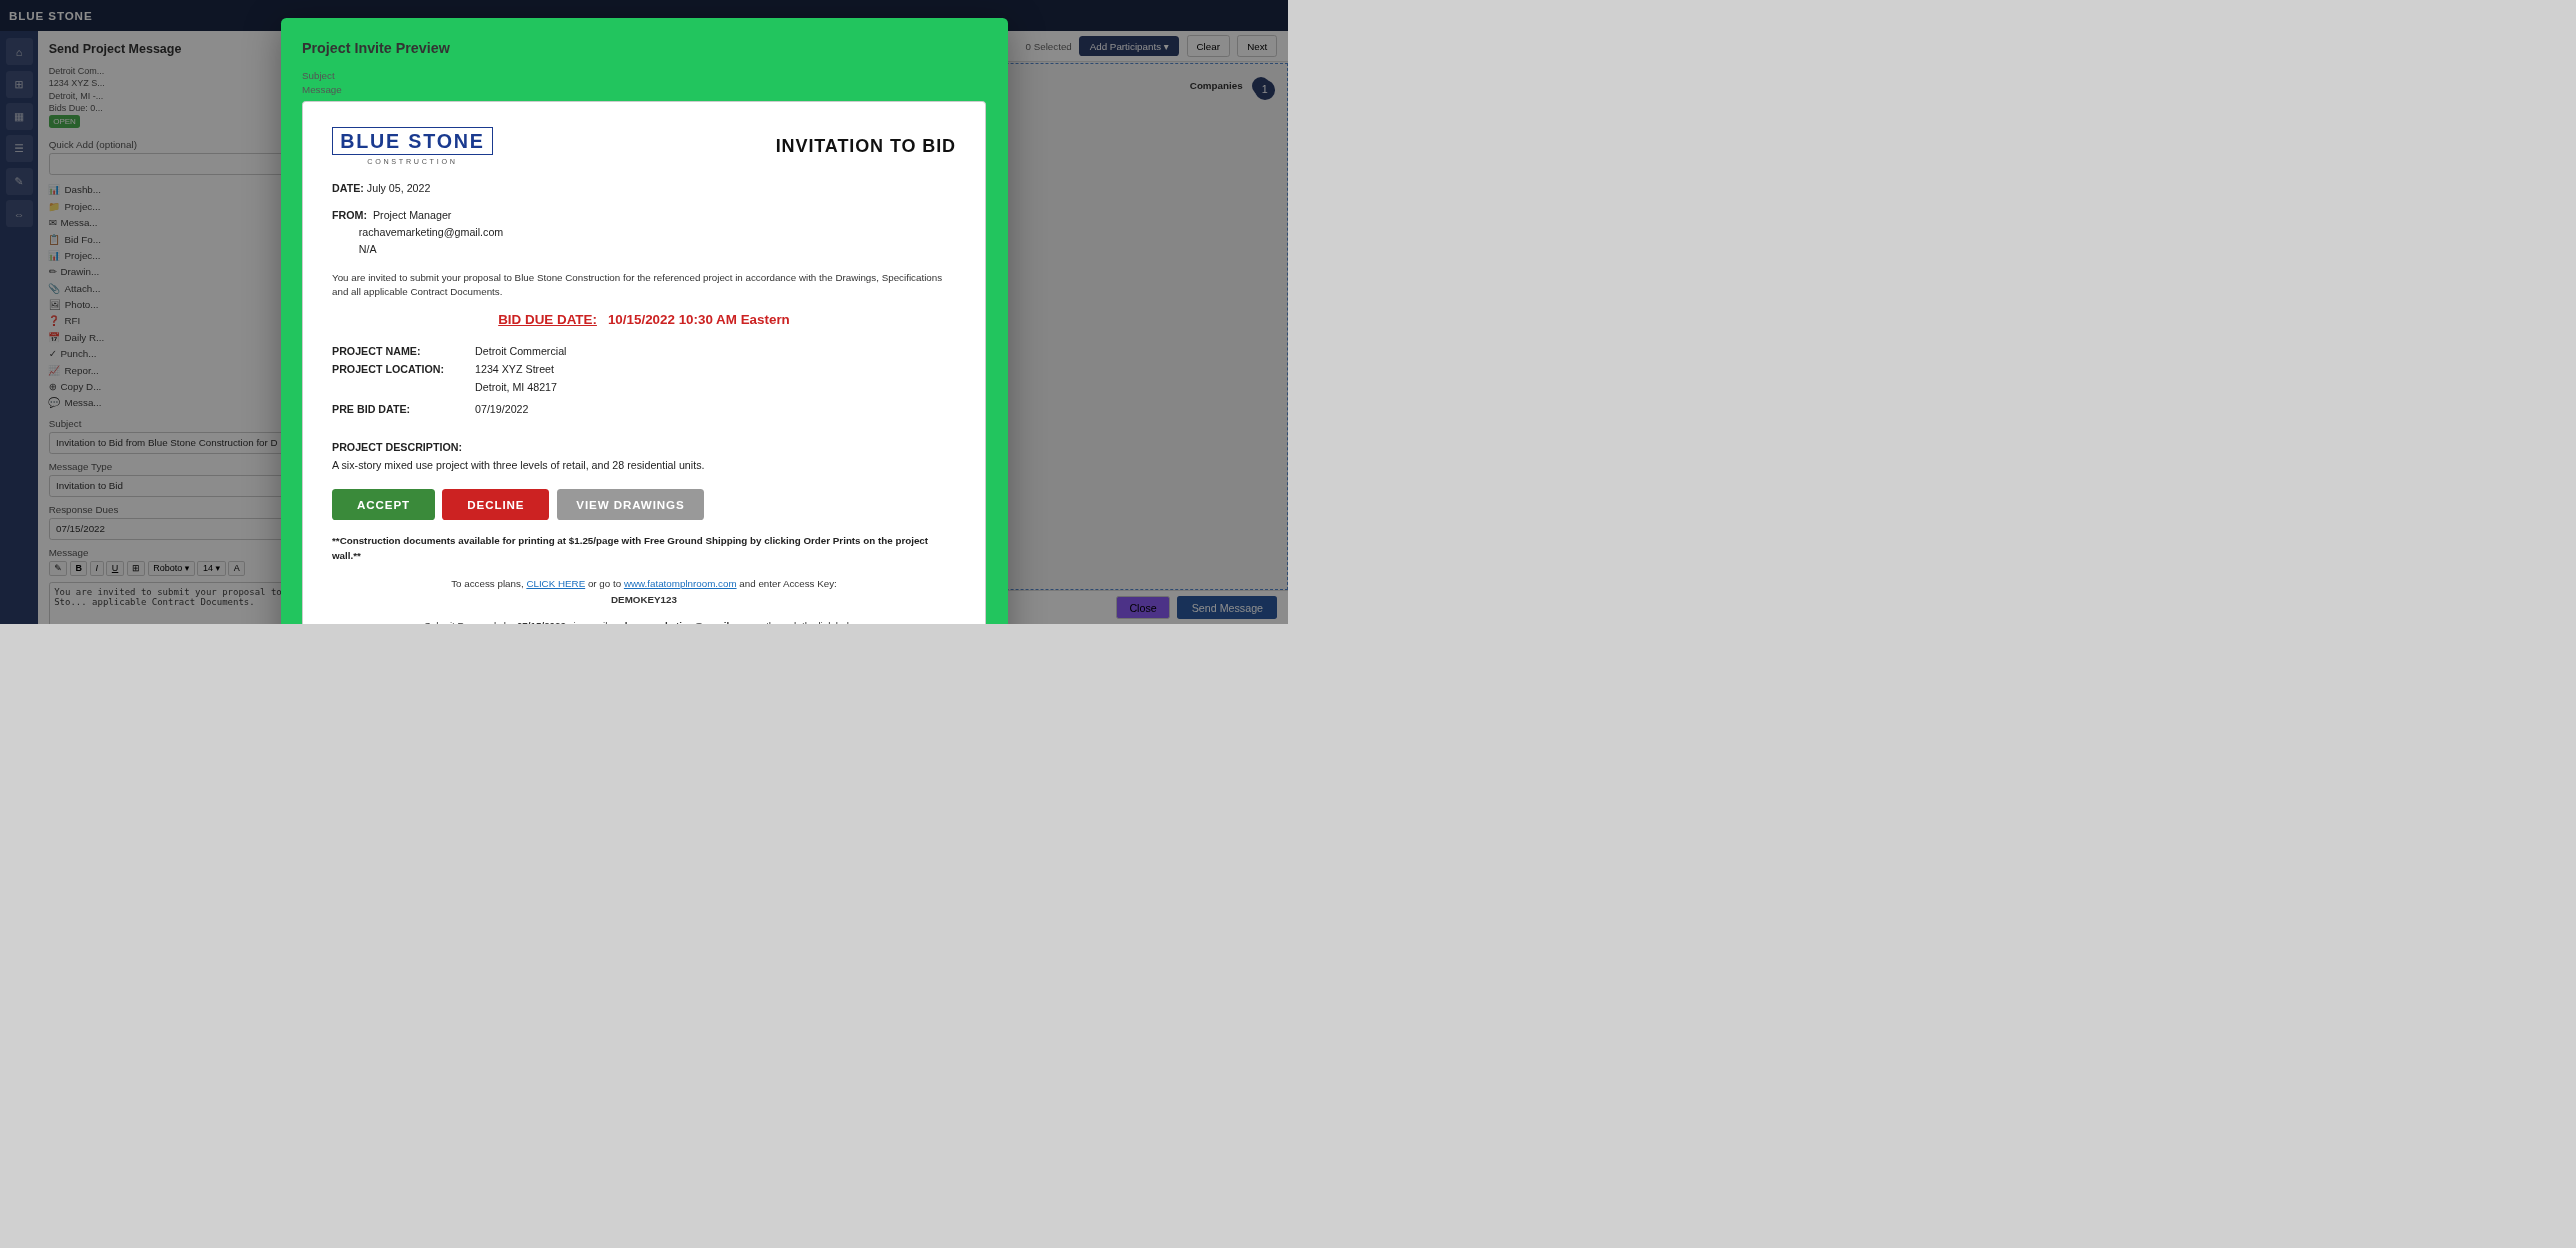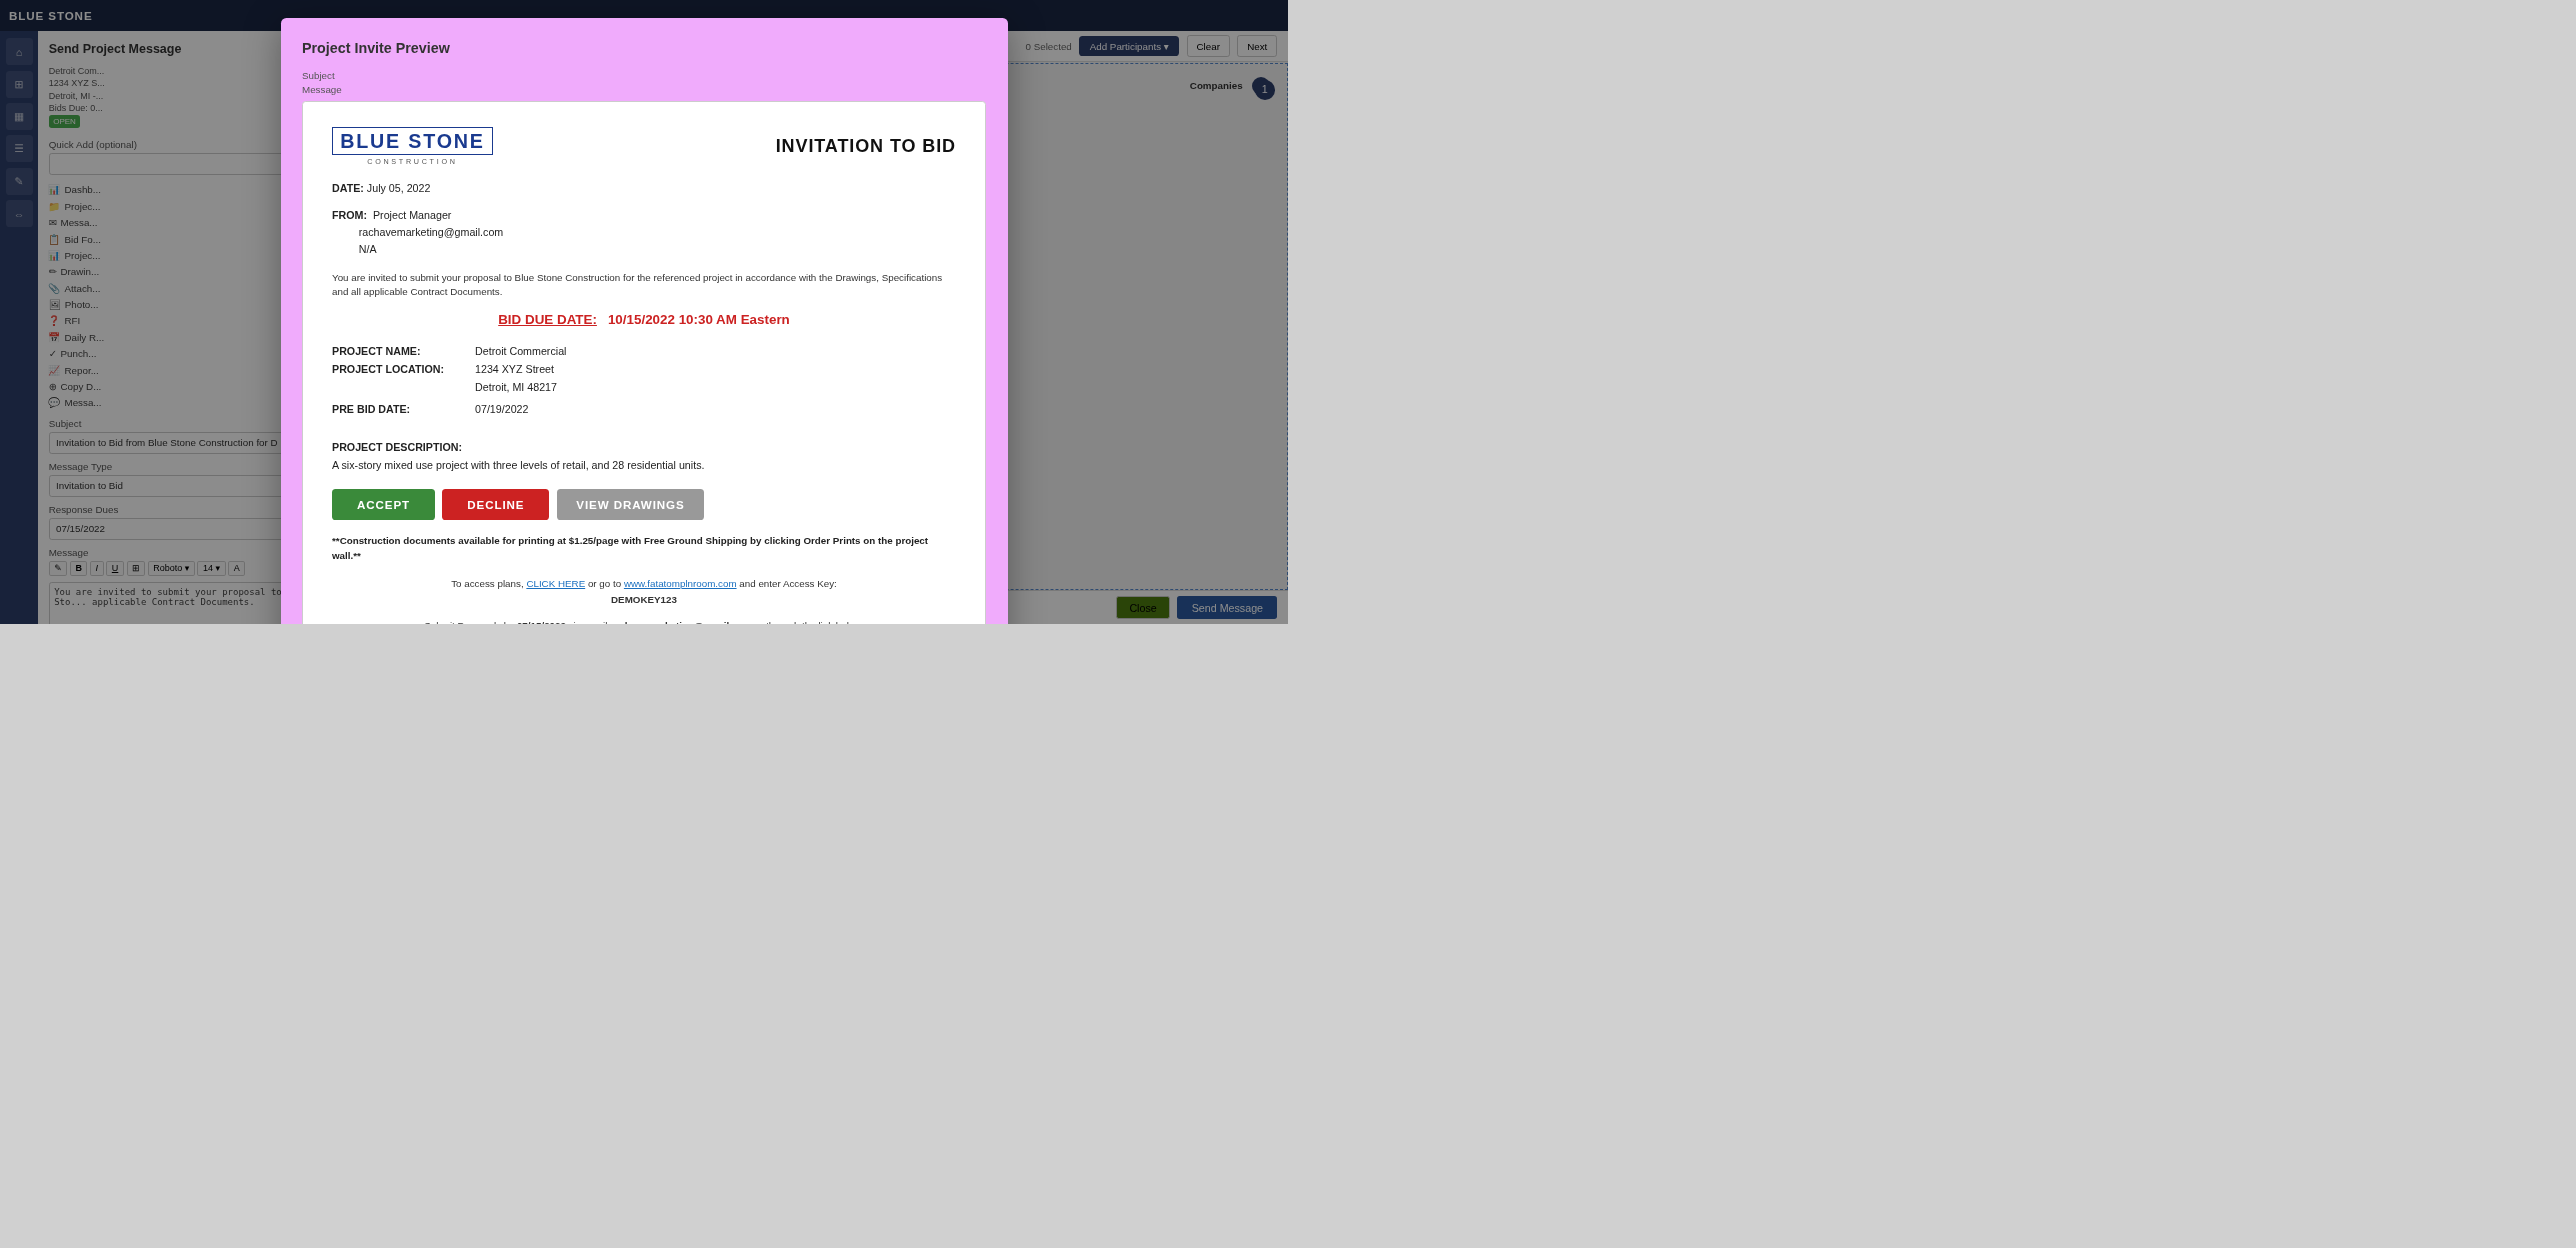--- a/index.html
+++ b/index.html
@@ -209,21 +209,21 @@
       background: rgba(0,0,0,0.45);
       display: flex;
       align-items: flex-start;
       justify-content: center;
       padding-top: 18px;
       z-index: 100;
     }
 
     
     .modal {
-      background: #f0abfc;
+      background: #22c55e;
       border-radius: 5.4px;
       width: 727px;
       max-height: 95vh;
       overflow-y: auto;
       box-shadow: 0 7.2px 36px rgba(0,0,0,0.35);
       padding: 21.5px;
     }
     .modal-title {
       font-size: 14.3px;
       font-weight: bold;
@@ -460,21 +460,21 @@
       background: #fff;
       border-top: 0.9px solid #ddd;
       display: flex;
       align-items: center;
       justify-content: flex-end;
       padding: 0 10.7px;
       gap: 7.2px;
     }
     .btn-close {
       border: 0.9px solid #ccc;
-      background: #4d7c0f;
+      background: #8b5cf6;
       padding: 4.5px 12.5px;
       font-size: 10.7px;
       border-radius: 2.7px;
       cursor: pointer;
     }
     .btn-send-message {
       background: #2c5aa0;
       color: white;
       border: none;
       padding: 5.4px 14.3px;

